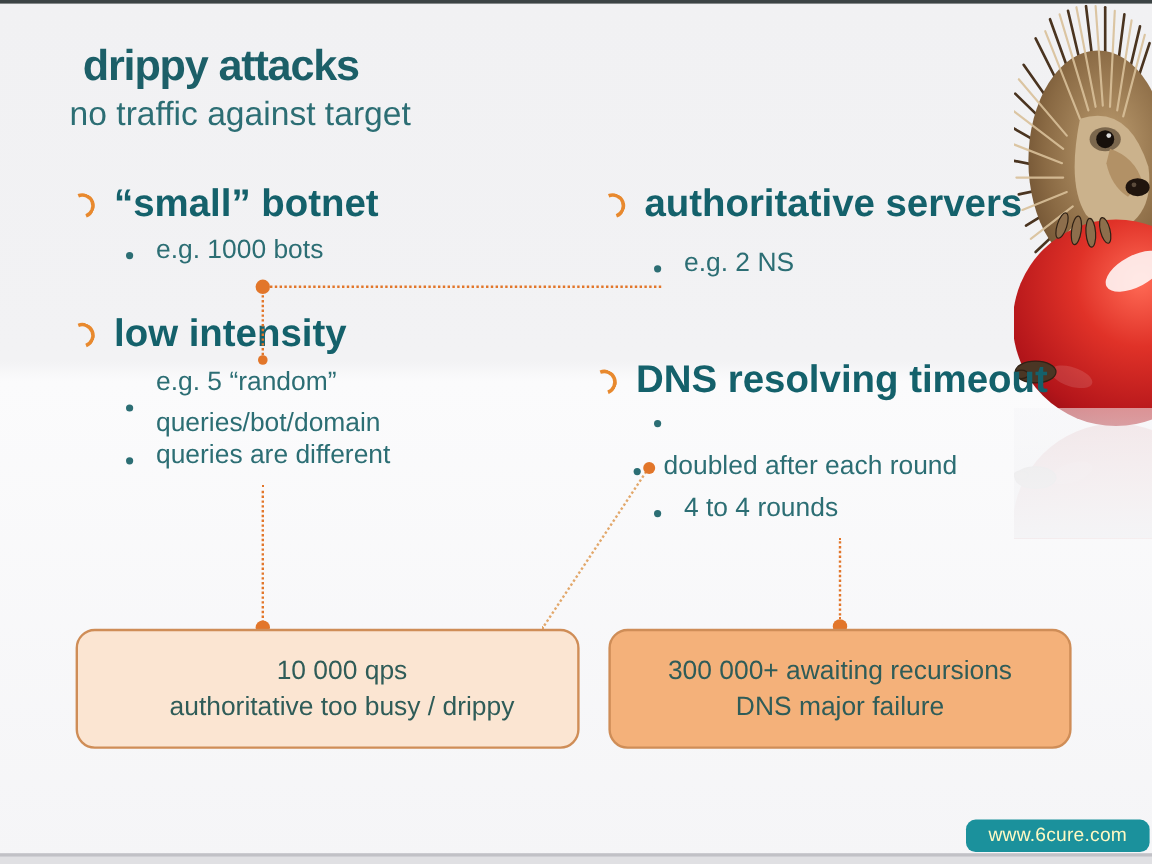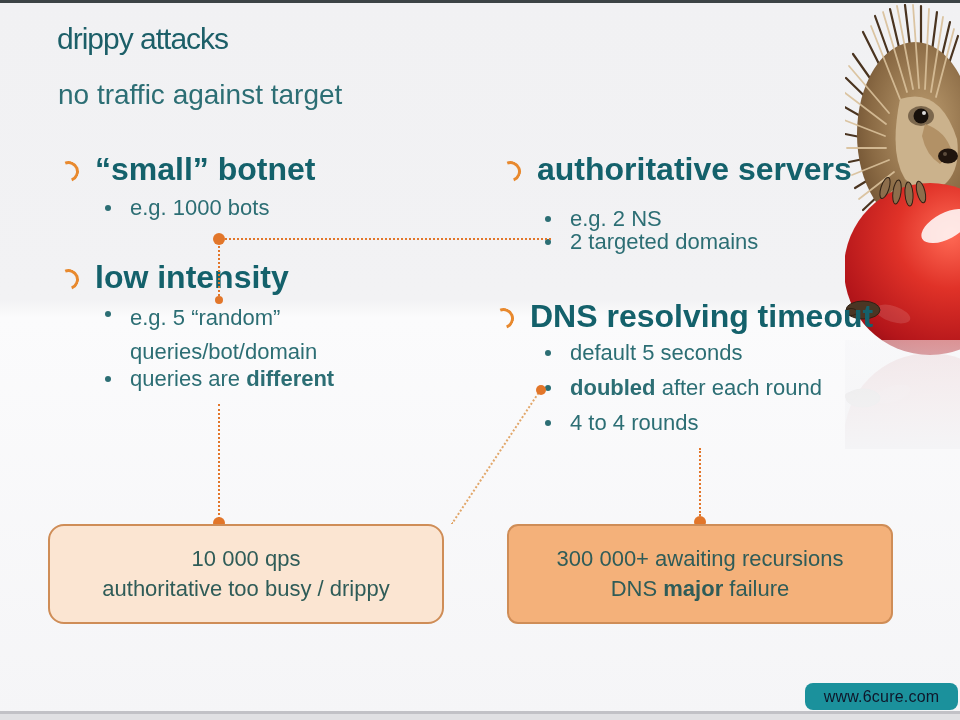--- a/index.html
+++ b/index.html
@@ -6,67 +6,67 @@
   .slide{
     position:relative;width:960px;height:720px;overflow:hidden;
     font-family:"Liberation Sans",sans-serif;
     background:linear-gradient(180deg,#f1f1f3 0px,#f2f2f4 300px,#fbfbfc 318px,#f5f5f7 719px);
   }
   .top-line{position:absolute;left:0;top:0;width:960px;height:3px;background:#3c4345;}
   .bottom-line{position:absolute;left:0;top:711px;width:960px;height:3px;background:#c1c1c6;}
   .bottom-strip{position:absolute;left:0;top:714px;width:960px;height:6px;background:#e0e0e3;}
 
   .title{
-    position:absolute;left:57px;top:22px;margin:0;
-    font-size:30px;font-weight:400;letter-spacing:-1px;color:#1c5f68;
+    position:absolute;left:57px;top:22px;margin:12px;
+    font-size:36px;font-weight:700;letter-spacing:-1px;color:#1c5f68;
   }
   .subtitle{
     position:absolute;left:58px;top:79px;
     font-size:28px;font-weight:400;color:#2c6e74;
   }
 
   .section{position:absolute;display:flex;align-items:flex-start;gap:16px;}
   .hook{
     display:inline-block;width:15px;height:15px;margin-top:5px;
     border:3.5px solid #e8892e;border-radius:50%;
     border-left-color:transparent;border-bottom-color:transparent;
     transform:rotate(24deg);
   }
   .sec-heading{font-size:32px;font-weight:700;color:#14616b;line-height:26px;}
 
-  .item{position:absolute;display:flex;align-items:flex-start;gap:19px;
+  .item{position:absolute;display:flex;align-items:center;gap:19px;
         font-size:22px;color:#2c6e74;line-height:26px;}
   .item .mini-dot{
     flex:0 0 auto;width:6px;height:6px;border-radius:50%;background:#2c6e74;margin-top:10px;
   }
   .item .wrap2{display:block;line-height:34px;}
-  .item b, .result-box b{font-weight:700;}
+  .item b, .result-box b{font-weight:400;}
 
   
   .dot{position:absolute;border-radius:50%;background:#e2762a;}
   .dot.big{width:12px;height:12px;}
   .dot.mid{width:10px;height:10px;}
   .dot.small{width:8px;height:8px;}
   .hline{position:absolute;border-top:2px dotted #e2762a;height:0;}
   .vline{position:absolute;border-left:2px dotted #e2762a;width:0;}
   .diag{position:absolute;border-top:2px dotted #e2a76a;height:0;transform-origin:0 0;}
 
   .result-box{
     position:absolute;top:524px;height:96px;border-radius:16px;
     border:2px solid #cf8d57;display:flex;flex-direction:column;justify-content:center;
     text-align:center;font-size:22px;line-height:30px;color:#2f5c58;
   }
-  .result-box.light{left:48px;width:392px;background:#fbe5d2;}
-  .result-box.dark{left:507px;width:382px;background:#f4b17a;border-radius:11px;}
+  .result-box.light{left:63px;width:392px;background:#fbe5d2;padding-left:24px;}
+  .result-box.dark{left:507px;width:382px;background:#f4b17a;}
 
   .footer-badge{
     position:absolute;left:805px;top:683px;width:153px;height:27px;
     background:#1b919c;border-radius:8px;display:flex;align-items:center;justify-content:center;
   }
-  .footer-badge span{color:#0f172a;font-size:16px;letter-spacing:0.2px;}
+  .footer-badge span{color:#fef9c3;font-size:16px;letter-spacing:0.2px;}
 
   .hedgehog{position:absolute;left:845px;top:4px;width:115px;height:445px;}
 </style>
 </head>
 <body>
 
 <div class="slide">
   <div class="top-line"></div>
 
   <svg class="hedgehog" viewBox="0 0 115 445" width="115" height="445" aria-hidden="true">
@@ -179,34 +179,29 @@
   </div>
 
   <div class="section" style="left:500px;top:156px">
     <span class="hook"></span>
     <span class="sec-heading">authoritative servers</span>
   </div>
   <div class="item" style="left:545px;top:206px">
     <span class="mini-dot"></span>
     <span>e.g. 2 NS</span>
   </div>
-  <div class="item" style="left:545px;top:229px">
-    <span class="mini-dot"></span>
-    <span>2 targeted domains</span>
-  </div>
 
   <div class="section" style="left:493px;top:303px">
     <span class="hook"></span>
     <span class="sec-heading">DNS resolving timeout</span>
   </div>
   <div class="item" style="left:545px;top:340px">
     <span class="mini-dot"></span>
-    <span>default 5 seconds</span>
-  </div>
-  <div class="item" style="left:545px;top:375px">
+  </div>
+  <div class="item" style="left:528px;top:375px">
     <span class="mini-dot"></span>
     <span><b>doubled</b><span> after each round</span></span>
   </div>
   <div class="item" style="left:545px;top:410px">
     <span class="mini-dot"></span>
     <span>4 to 4 rounds</span>
   </div>
 
   <div class="hline" style="left:225px;top:238px;width:326px"></div>
   <div class="vline" style="left:218px;top:246px;height:50px"></div>

